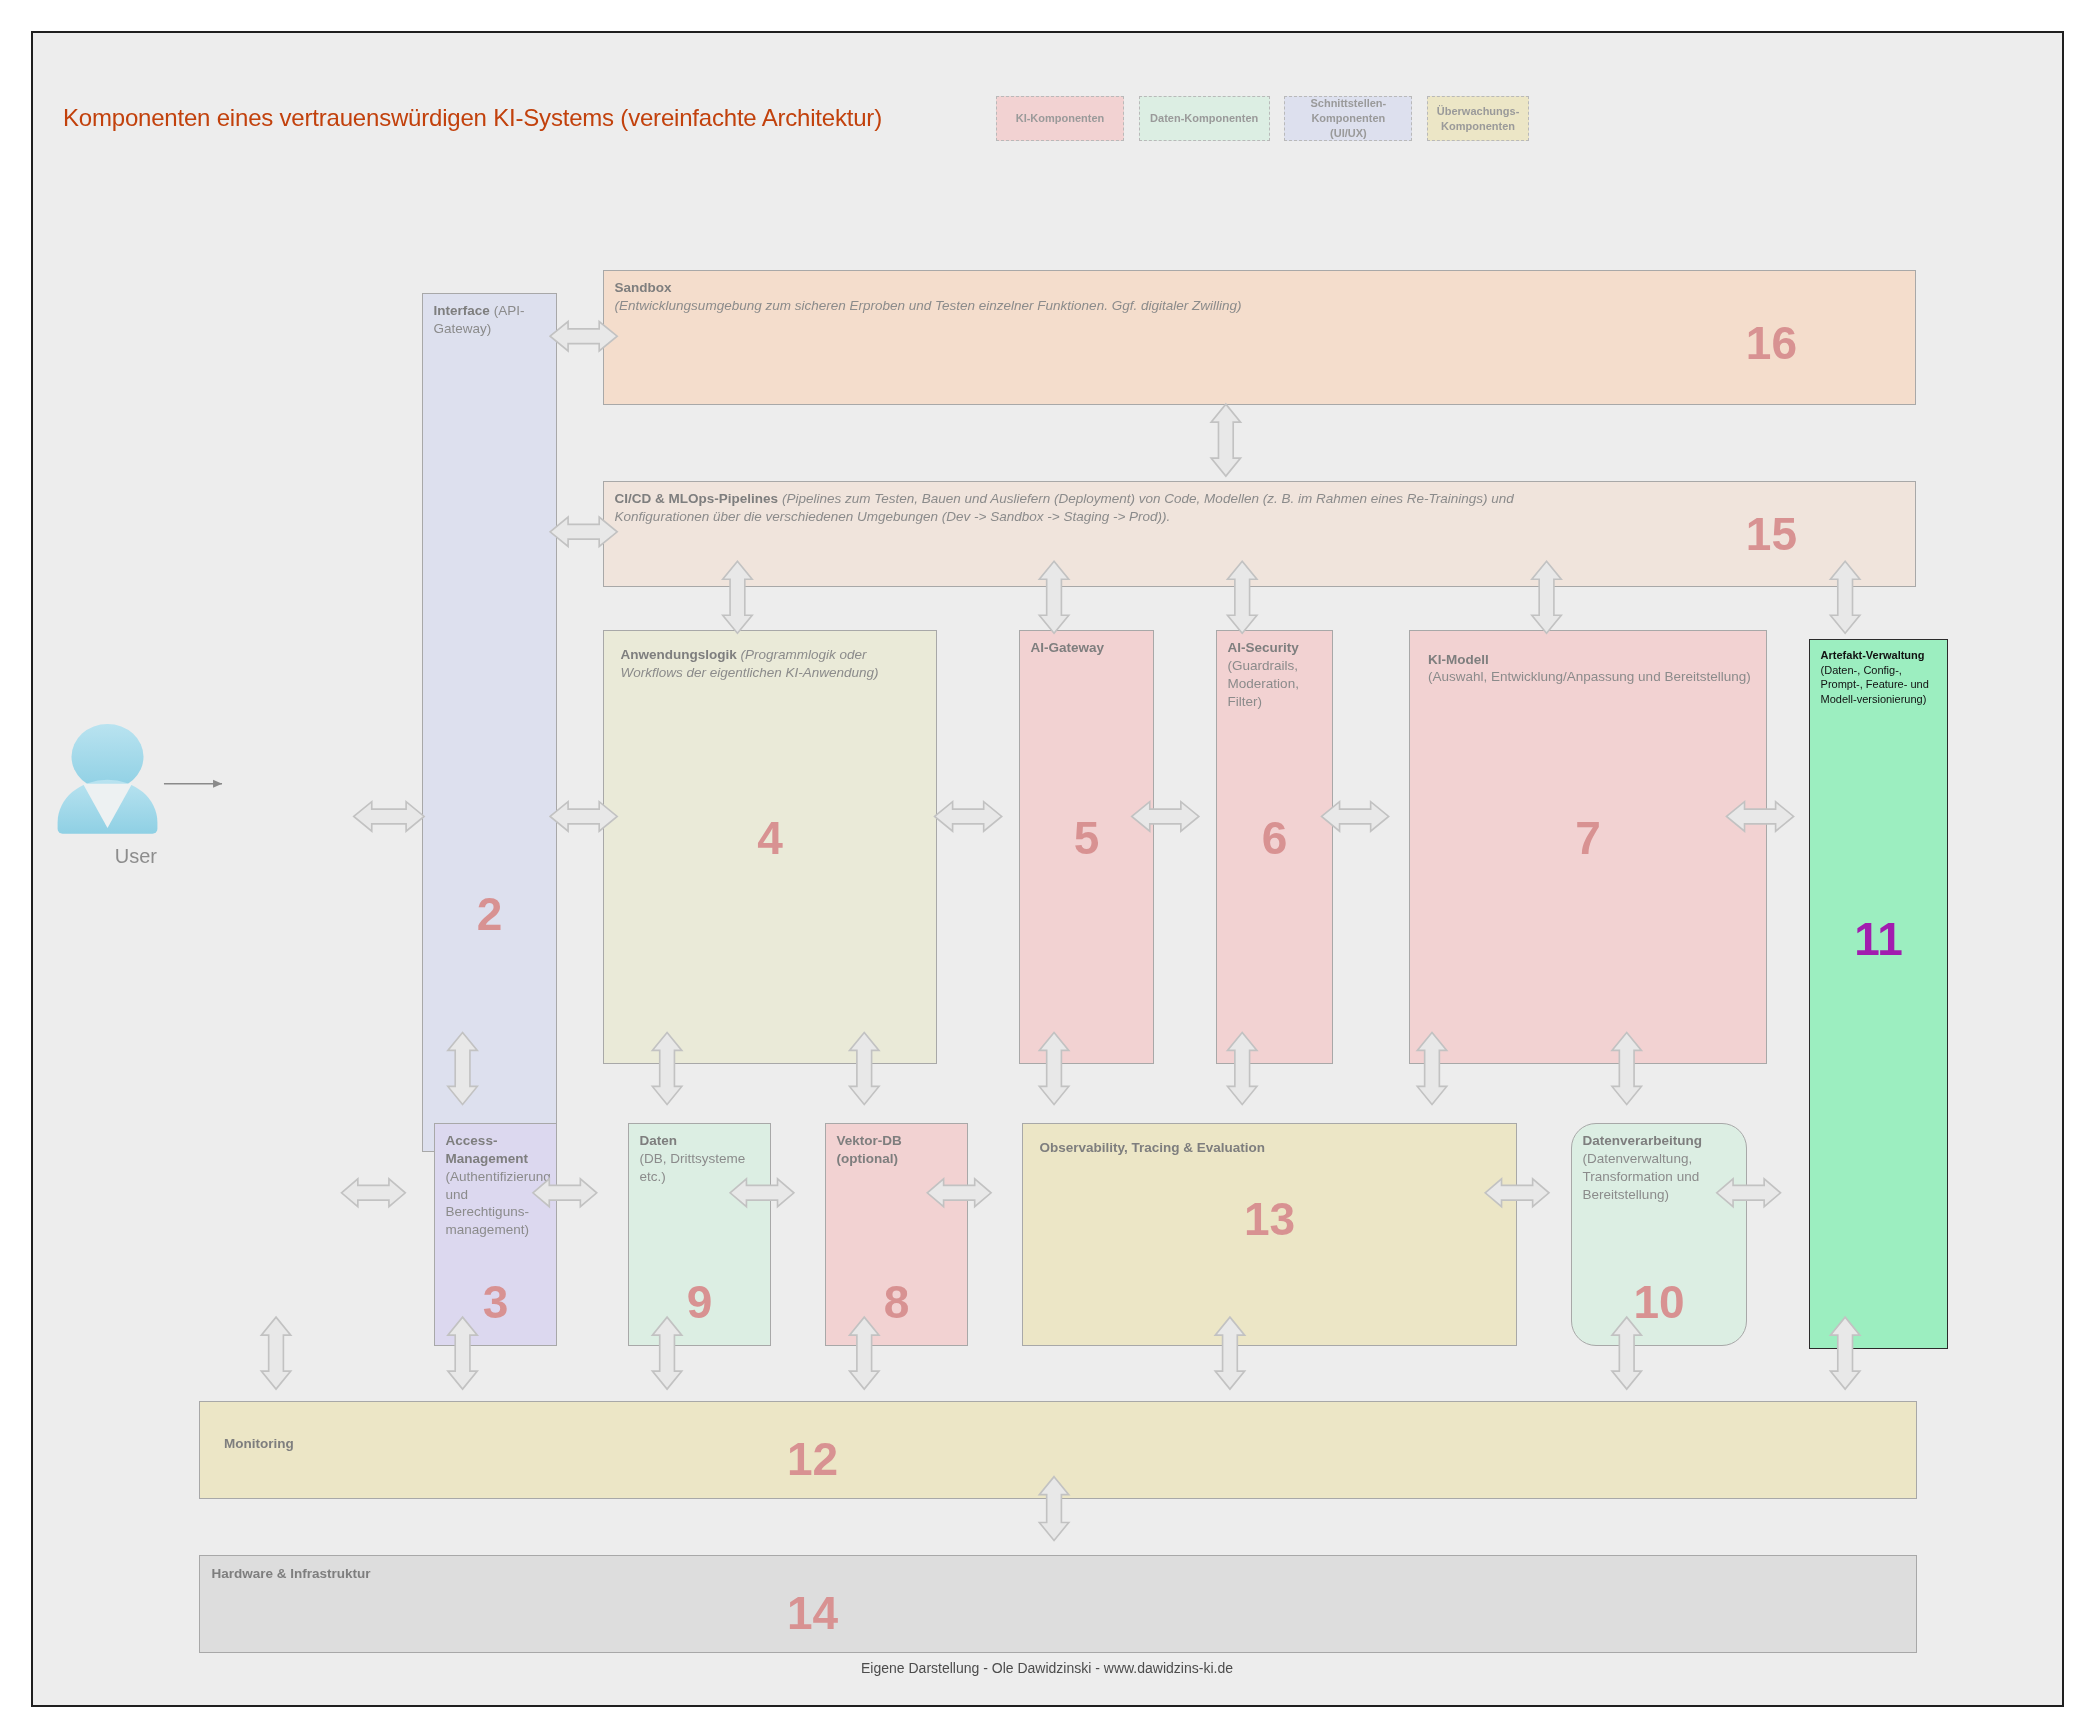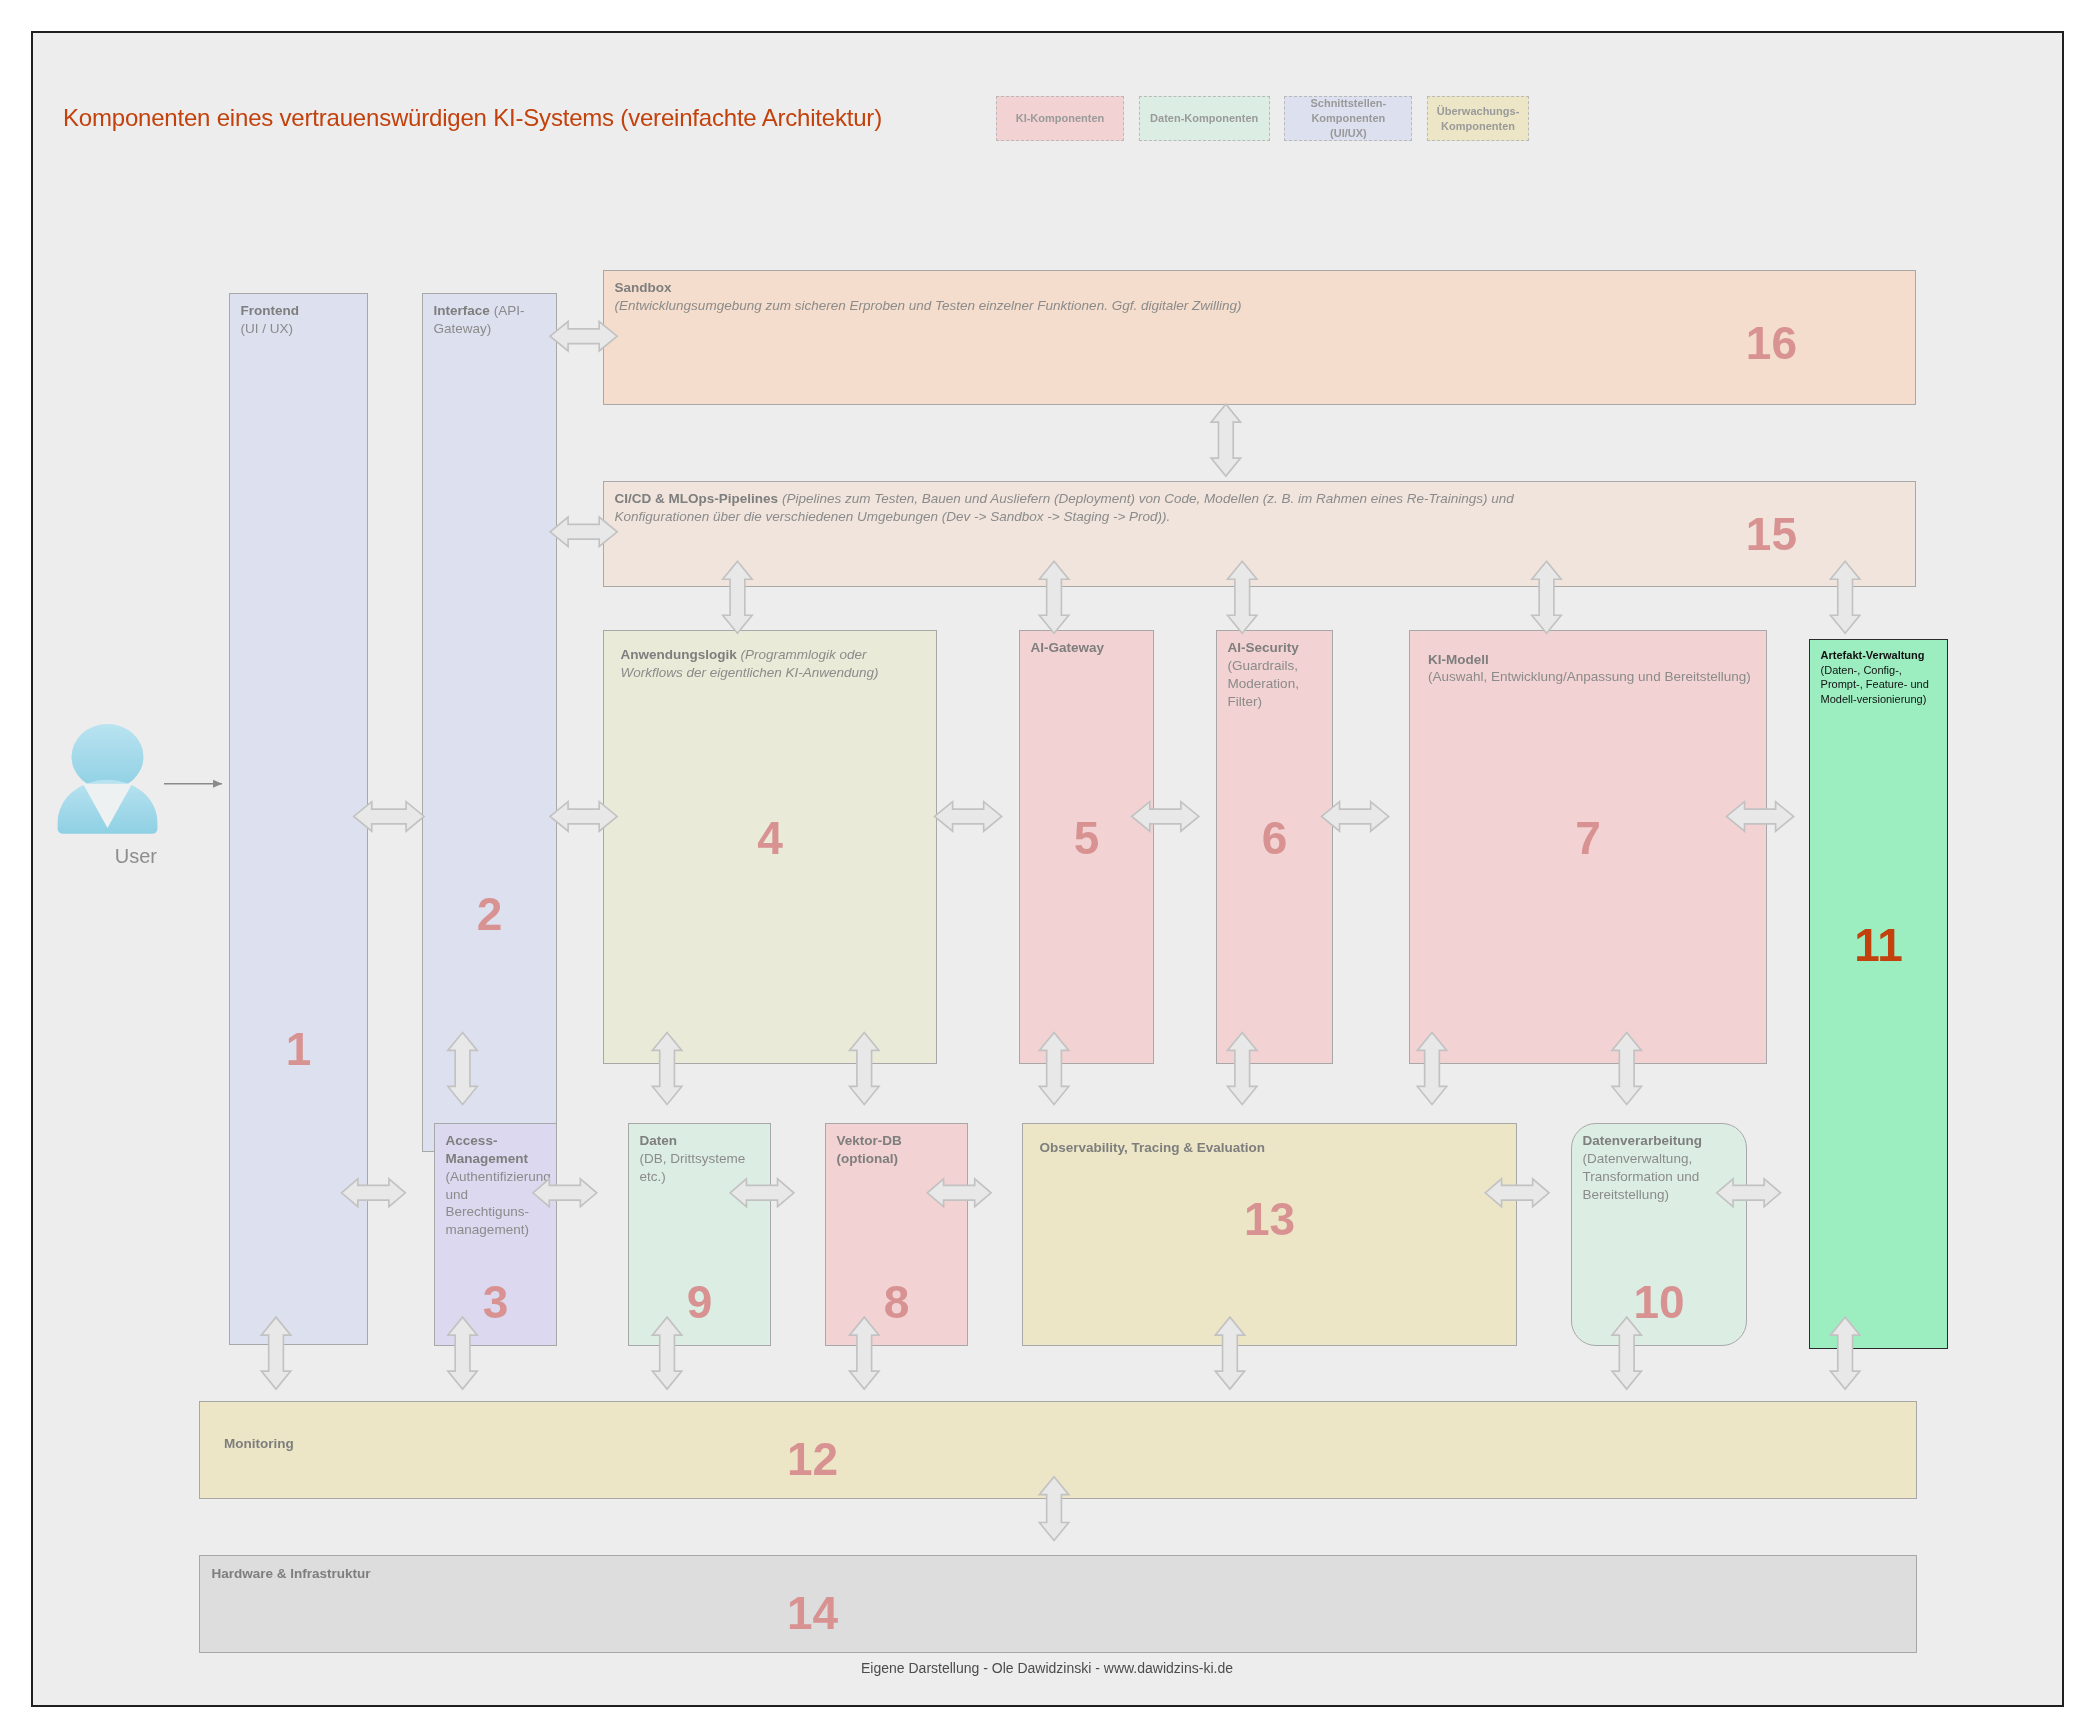--- a/index.html
+++ b/index.html
@@ -112,27 +112,20 @@
   </div>
 
   <div class="abs node" id="n-cicd" style="left: 570px; top: 448px; width: 1313px; height: 106px; background: rgb(240, 228, 220);">
     <div class="label" style="right:336px;">
       <b>CI/CD &amp; MLOps-Pipelines</b>
       <i>(Pipelines zum Testen, Bauen und Ausliefern (Deployment) von Code, Modellen (z. B. im Rahmen eines Re-Trainings) und Konfigurationen über die verschiedenen Umgebungen (Dev -&gt; Sandbox -&gt; Staging -&gt; Prod)).</i>
     </div>
     <div class="num num-right" style="top: 29px; color: rgb(216, 146, 146);">15</div>
   </div>
 
-  <div class="abs node" id="n-frontend" style="left:196px;top:260px;width:139px;height:1052px;background:#dde0ee;">
-    <div class="label">
-      <b>Frontend</b><br>
-      <span>(UI / UX)</span>
-    </div>
-    <div class="num num-center" style="top: 732px; color: rgb(216, 146, 146);">1</div>
-  </div>
 
   <div class="abs node" id="n-interface" style="left:389px;top:260px;width:135px;height:859px;background:#dde0ee;">
     <div class="label">
       <b>Interface</b>
       <span>(API-Gateway)</span>
     </div>
     <div class="num num-center" style="top: 597px; color: rgb(216, 146, 146);">2</div>
   </div>
 
   <div class="abs node" id="n-applogic" style="left:570px;top:597px;width:334px;height:434px;background:#eaead8;">
@@ -165,21 +158,21 @@
       <span>(Auswahl, Entwicklung/Anpassung und Bereitstellung)</span>
     </div>
     <div class="num num-center" style="top: 184px; color: rgb(216, 146, 146);">7</div>
   </div>
 
   <div class="abs node" id="n-artefakt" style="left:1776px;top:606px;width:139px;height:710px;background:#9ceec0;border:1.6px solid #2b2b2b;">
     <div class="label" style="color:#111;font-size:11px;">
       <b style="color:#111;">Artefakt-Verwaltung</b><br>
       <span style="color:#111;">(Daten-, Config-, Prompt-, Feature- und Modell-versionierung)</span>
     </div>
-    <div class="num num-center" style="top:282px;color:#c2410c;">11</div>
+    <div class="num num-center" style="top:276px;color:#a21caf;">11</div>
   </div>
 
   <div class="abs node" id="n-access" style="left:401px;top:1090px;width:123px;height:223px;background:#dcd8ef;">
     <div class="label">
       <b>Access-Management</b><br>
       <span>(Authentifizierung und Berechtiguns-management)</span>
     </div>
     <div class="num num-center" style="top: 155px; color: rgb(216, 146, 146);">3</div>
   </div>
 

